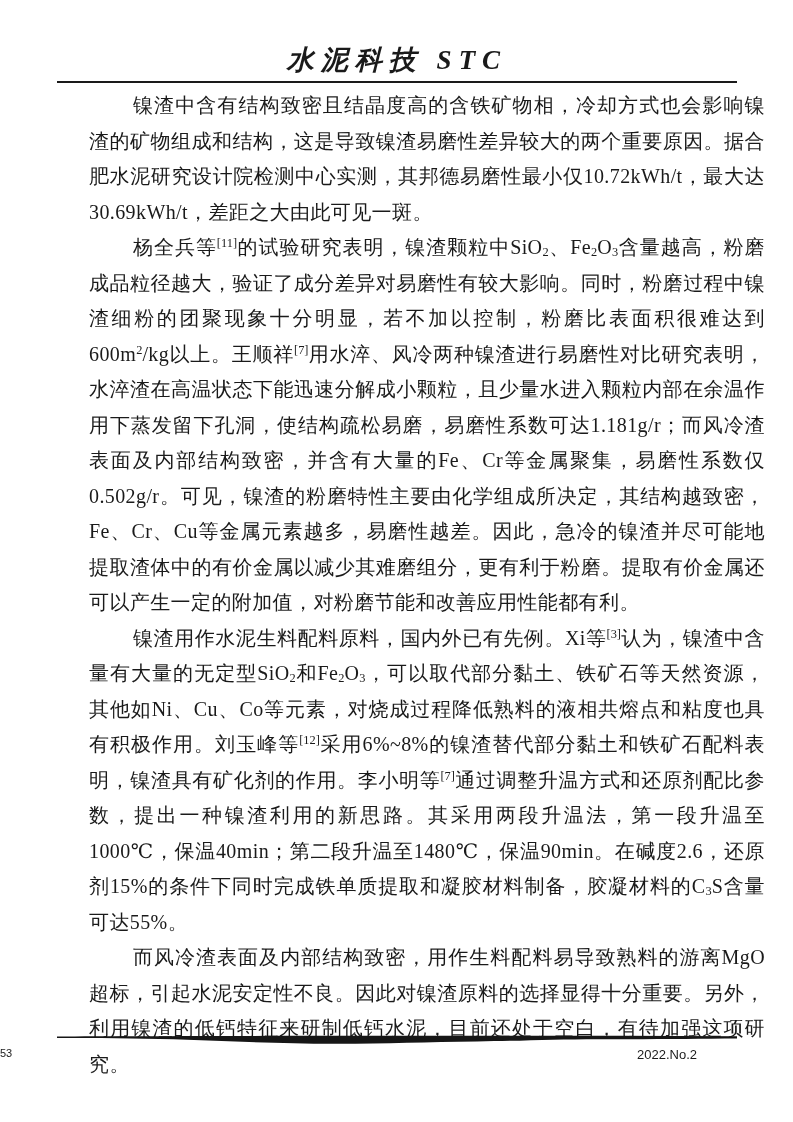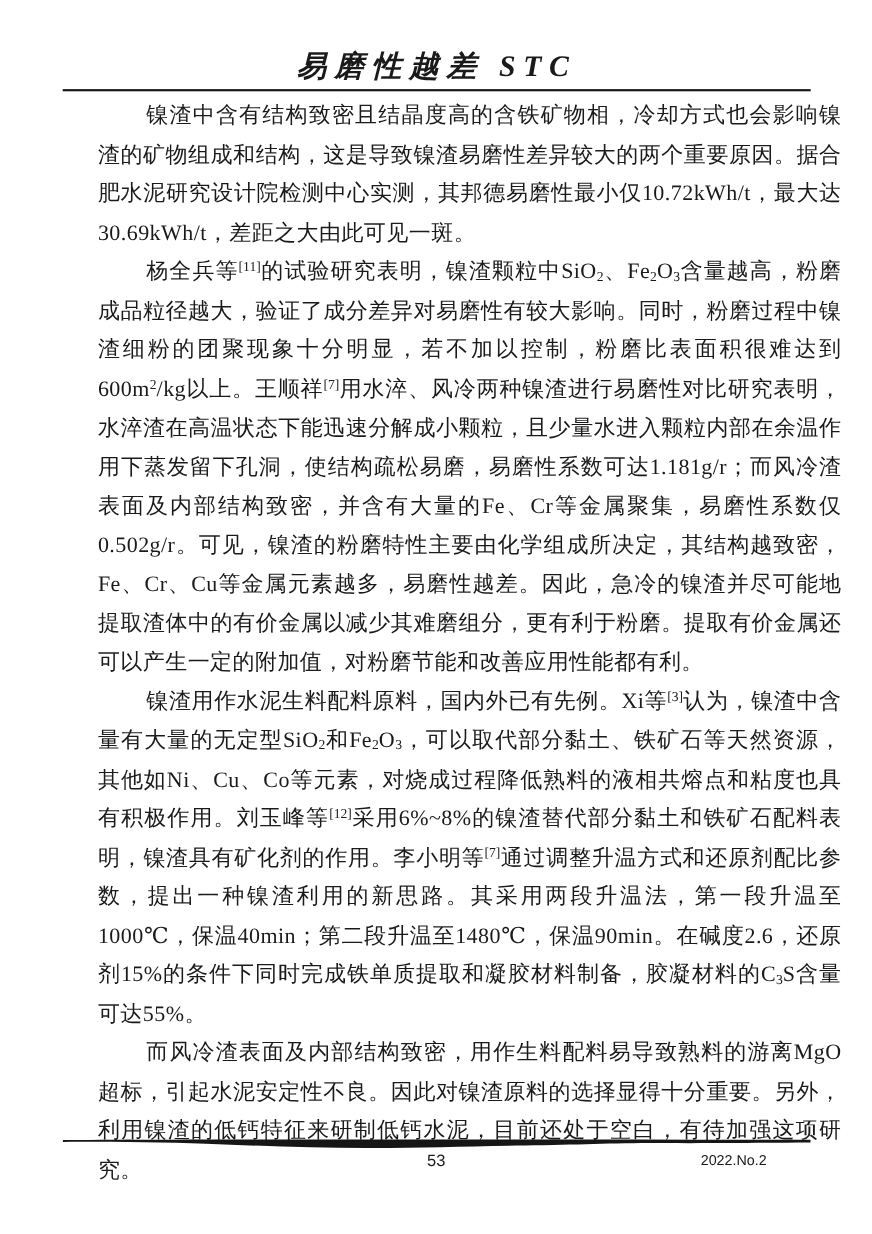--- a/index.html
+++ b/index.html
@@ -66,38 +66,38 @@
   .doc-body sub { vertical-align: -0.18em; }
   
   .footer-rule {
     position: absolute;
     top: 1034px; left: 57px;
     width: 680px; height: 13px;
   }
   .footer-page-number {
     position: absolute;
     top: 1047px; left: 0; right: 0;
-    text-align: center;
+    text-align: left;
     font-family: "Liberation Sans", "DejaVu Sans", sans-serif;
-    font-size: 15px;
+    font-size: 11px;
   }
   .footer-issue {
     position: absolute;
     top: 1047px; right: 96px;
     font-family: "Liberation Sans", "DejaVu Sans", sans-serif;
     font-size: 13px;
   }
 </style>
 </head>
 <body>
 
 <div class="page">
 
   <div class="doc-header">
-    <span class="journal-title">易磨性越差 STC</span>
+    <span class="journal-title">水泥科技 STC</span>
   </div>
 
   <div class="header-rule"></div>
 
   <div class="doc-body">
       <p>镍渣中含有结构致密且结晶度高的含铁矿物相，冷却方式也会影响镍渣的矿物组成和结构，这是导致镍渣易磨性差异较大的两个重要原因。据合肥水泥研究设计院检测中心实测，其邦德易磨性最小仅10.72kWh/t，最大达30.69kWh/t，差距之大由此可见一斑。</p>
       <p>杨全兵等<sup>[11]</sup>的试验研究表明，镍渣颗粒中SiO<sub>2</sub>、Fe<sub>2</sub>O<sub>3</sub>含量越高，粉磨成品粒径越大，验证了成分差异对易磨性有较大影响。同时，粉磨过程中镍渣细粉的团聚现象十分明显，若不加以控制，粉磨比表面积很难达到600m<sup>2</sup>/kg以上。王顺祥<sup>[7]</sup>用水淬、风冷两种镍渣进行易磨性对比研究表明，水淬渣在高温状态下能迅速分解成小颗粒，且少量水进入颗粒内部在余温作用下蒸发留下孔洞，使结构疏松易磨，易磨性系数可达1.181g/r；而风冷渣表面及内部结构致密，并含有大量的Fe、Cr等金属聚集，易磨性系数仅0.502g/r。可见，镍渣的粉磨特性主要由化学组成所决定，其结构越致密，Fe、Cr、Cu等金属元素越多，易磨性越差。因此，急冷的镍渣并尽可能地提取渣体中的有价金属以减少其难磨组分，更有利于粉磨。提取有价金属还可以产生一定的附加值，对粉磨节能和改善应用性能都有利。</p>
       <p>镍渣用作水泥生料配料原料，国内外已有先例。Xi等<sup>[3]</sup>认为，镍渣中含量有大量的无定型SiO<sub>2</sub>和Fe<sub>2</sub>O<sub>3</sub>，可以取代部分黏土、铁矿石等天然资源，其他如Ni、Cu、Co等元素，对烧成过程降低熟料的液相共熔点和粘度也具有积极作用。刘玉峰等<sup>[12]</sup>采用6%~8%的镍渣替代部分黏土和铁矿石配料表明，镍渣具有矿化剂的作用。李小明等<sup>[7]</sup>通过调整升温方式和还原剂配比参数，提出一种镍渣利用的新思路。其采用两段升温法，第一段升温至1000℃，保温40min；第二段升温至1480℃，保温90min。在碱度2.6，还原剂15%的条件下同时完成铁单质提取和凝胶材料制备，胶凝材料的C<sub>3</sub>S含量可达55%。</p>
       <p>而风冷渣表面及内部结构致密，用作生料配料易导致熟料的游离MgO超标，引起水泥安定性不良。因此对镍渣原料的选择显得十分重要。另外，利用镍渣的低钙特征来研制低钙水泥，目前还处于空白，有待加强这项研究。</p>
     </div>

